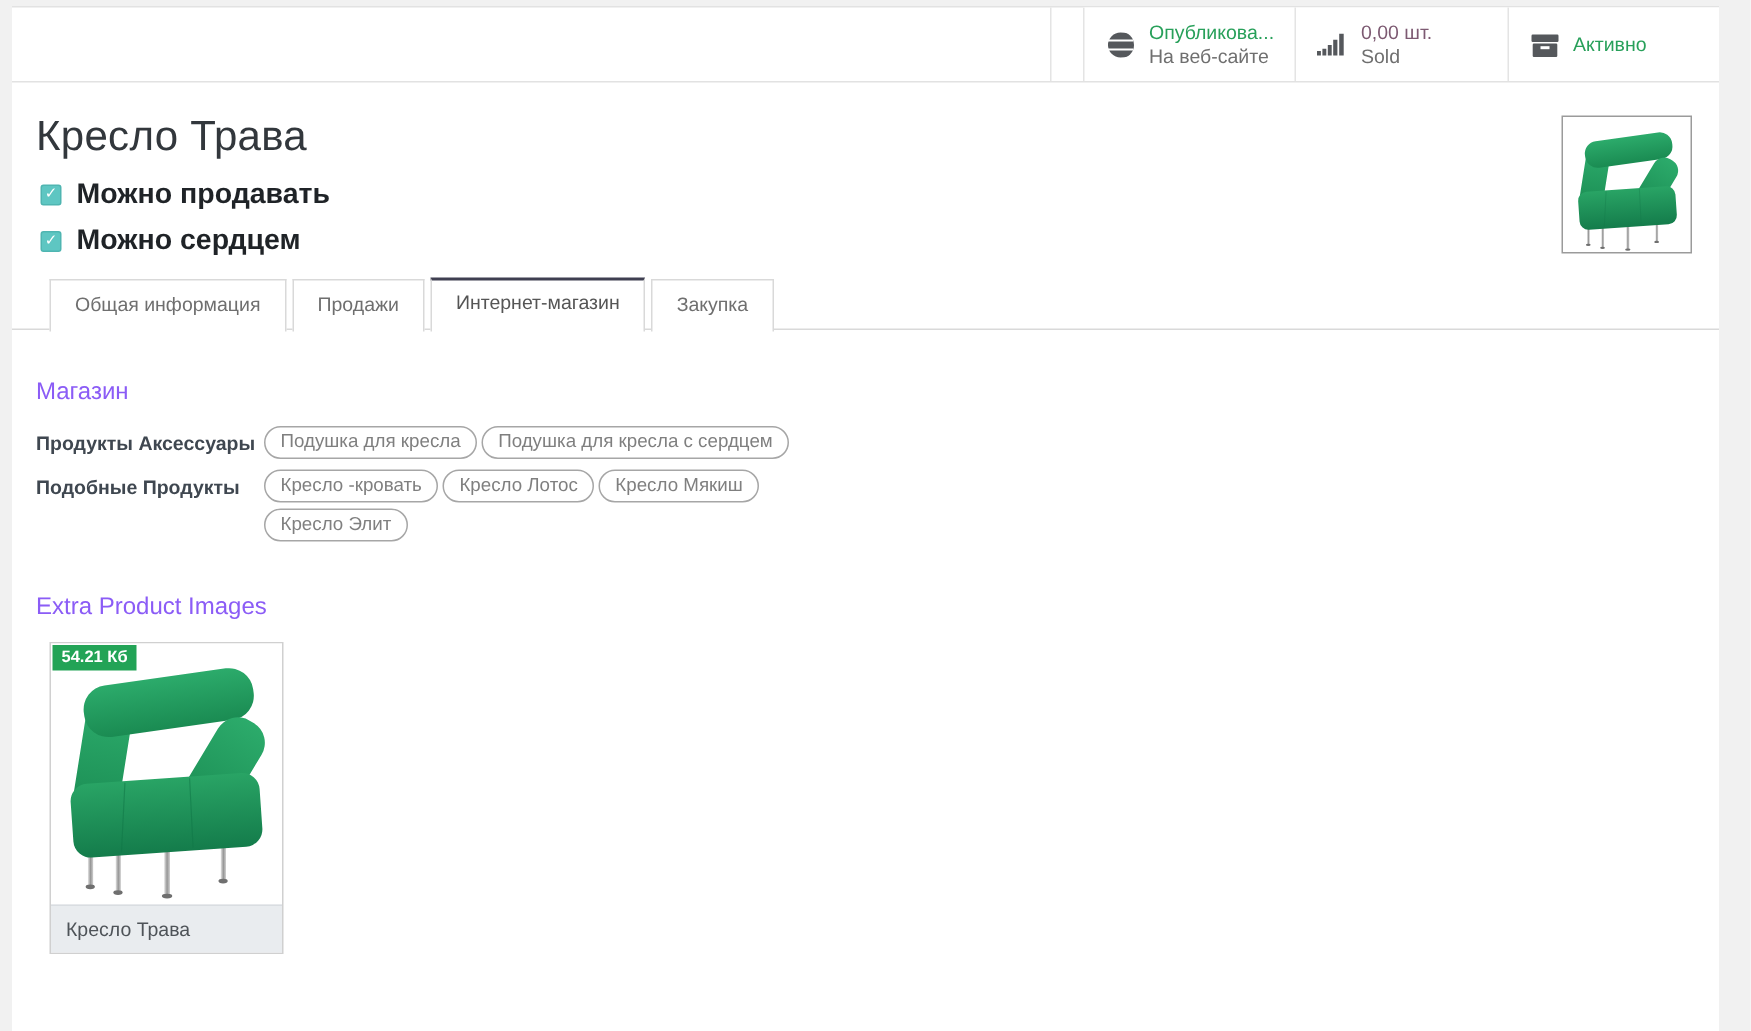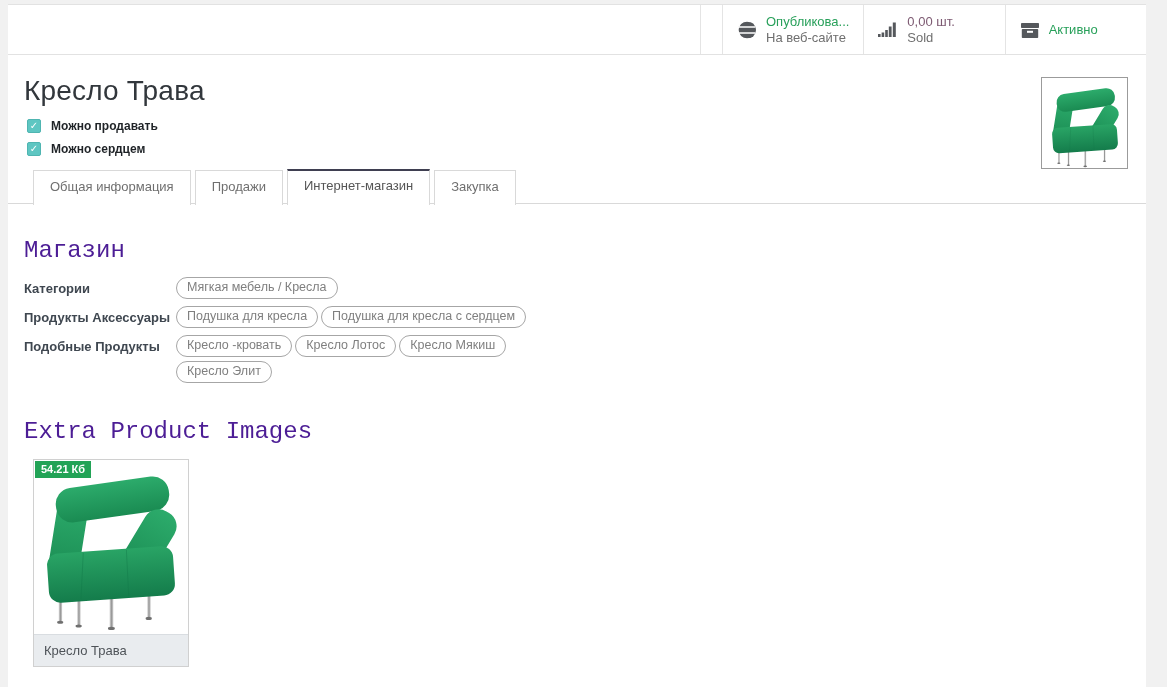--- a/index.html
+++ b/index.html
@@ -23,34 +23,34 @@
   .stat-line-sub { color:#6f6f6f; }
 
   
   .body-pad { padding:0 16px; }
   .page-title { font-size:28px; font-weight:400; color:#32373c;
     margin:20px 0 12px; letter-spacing:.2px; }
   .chk-row { display:flex; align-items:center; gap:10px; margin:0 0 9px 3px; }
   .chk-box { width:14px; height:14px; border-radius:2px;
     background:var(--teal,#5ec6c2); border:1px solid #4fb5b1; color:#fff;
     font-size:10px; line-height:12px; text-align:center; cursor:pointer; }
-  .chk-label { font-size:12px; font-weight:700; color:#1f2327; }
+  .chk-label { font-size:19px; font-weight:700; color:#1f2327; }
 
   
   .tabs { margin-top:13px; padding-left:25px; border-bottom:1px solid #d9d9d9;
     display:flex; gap:4px; height:35px; align-items:center; }
   .tab { font-size:13px; color:#6f6f6f; background:#fff;
     border:1px solid #d9d9d9; border-bottom:none; padding:8px 16px 9px;
     position:relative; top:1px; height:35px; cursor:pointer; white-space:nowrap; }
   .tab.active { border-top:2px solid var(--tab-accent,#3f3f51); color:#555;
     padding-top:7px; height:36px; background:#fff; z-index:2; }
 
   
   .section { padding:0 16px; }
-  .section-heading { font-size:24px; font-weight:400; color:#4c1d95;font-family:Liberation Mono, monospace; }
+  .section-heading { font-size:16px; font-weight:400; color:#8b5cf6; }
   .shop { margin-top:33px; }
   .fields { margin-top:13px; }
   .field-row { display:flex; align-items:flex-start; margin-bottom:7px; }
   .field-label { width:152px; flex:0 0 auto; font-size:13px; font-weight:700;
     color:#3f4750; line-height:19px; padding-top:2px; }
   .field-value { display:flex; flex-wrap:wrap; gap:4px 3px; max-width:380px; }
   .tag { border:1px solid #a6a6a6; border-radius:12px; padding:1px 10px 2px;
     font-size:12.5px; color:#7f7f7f; line-height:17px; background:#fff;
     white-space:nowrap; cursor:pointer; }
 
@@ -179,26 +179,20 @@
     <div class="tab">Общая информация</div>
     <div class="tab">Продажи</div>
     <div class="tab active">Интернет-магазин</div>
     <div class="tab">Закупка</div>
   </div>
 
   <div class="section shop">
     <div class="section-heading">Магазин</div>
 
     <div class="fields">
-      <div class="field-row">
-        <div class="field-label">Категории</div>
-        <div class="field-value">
-          <span class="tag">Мягкая мебель / Кресла</span>
-        </div>
-      </div>
 
       <div class="field-row">
         <div class="field-label">Продукты Аксессуары</div>
         <div class="field-value">
           <span class="tag">Подушка для кресла</span>
           <span class="tag">Подушка для кресла с сердцем</span>
         </div>
       </div>
 
       <div class="field-row">

